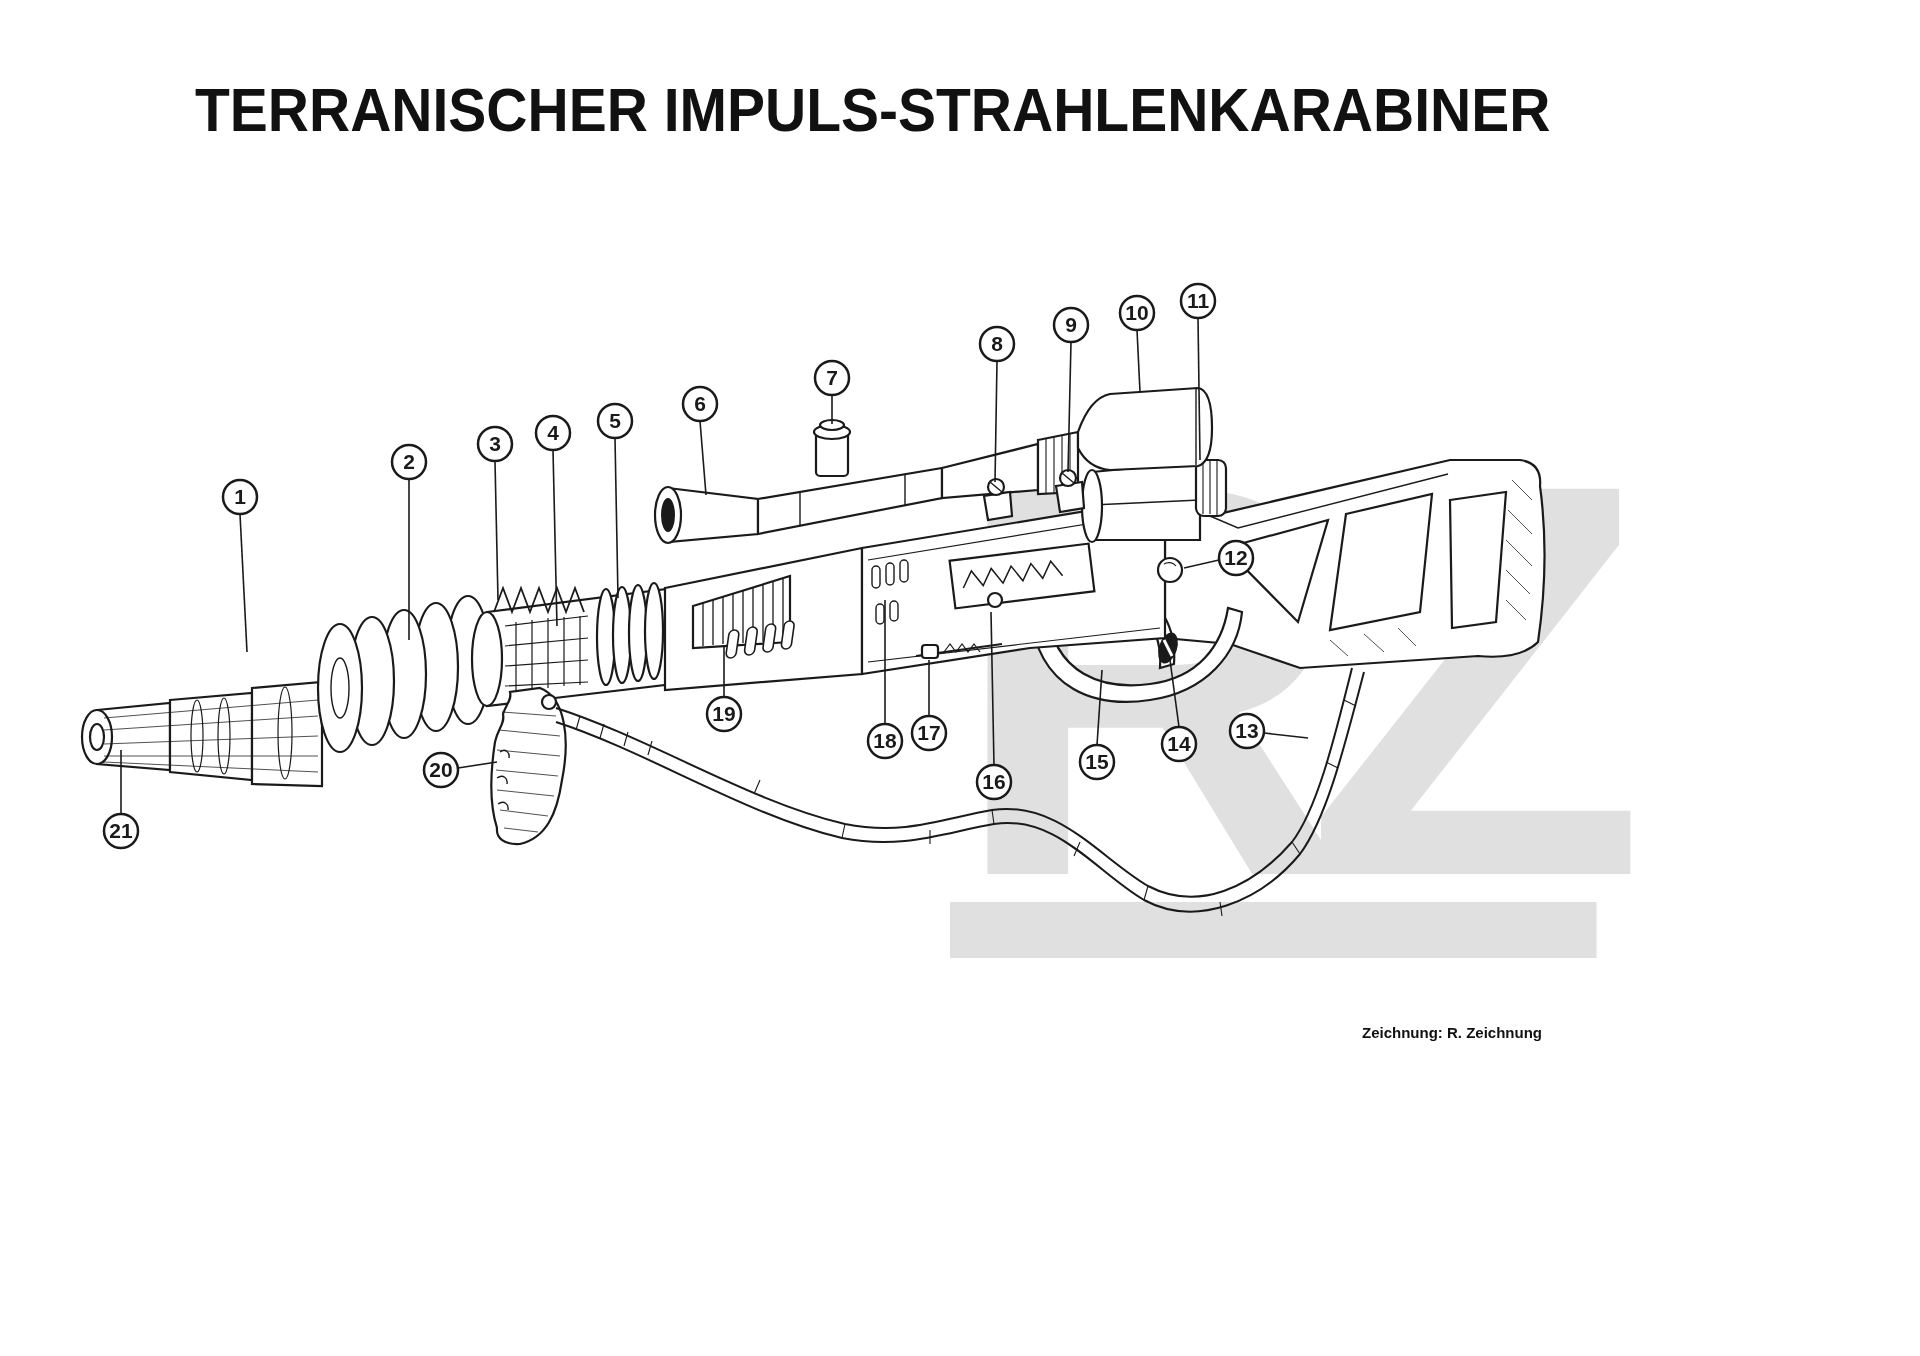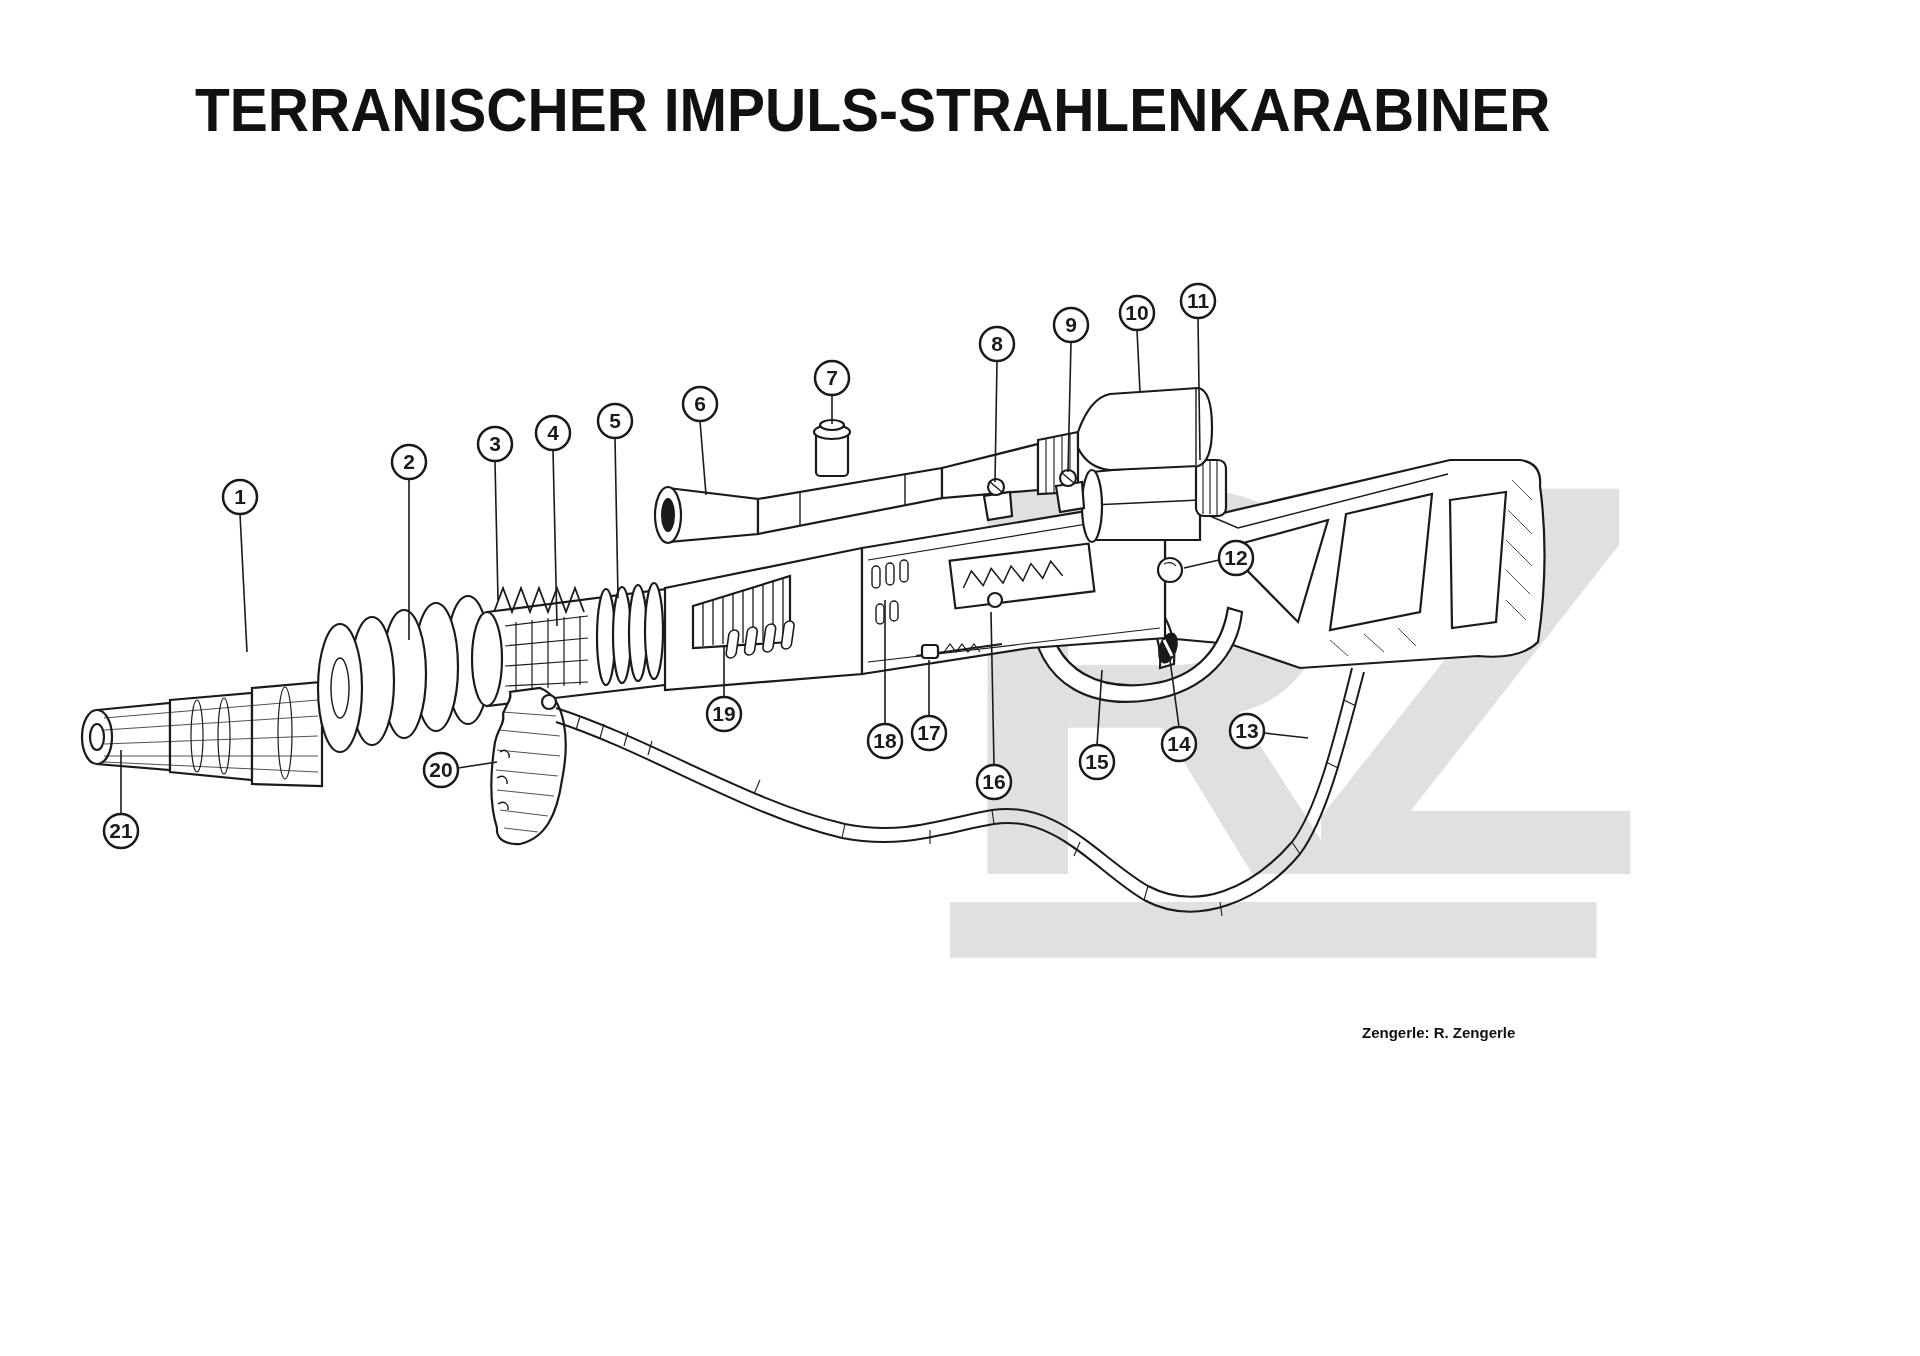--- a/index.html
+++ b/index.html
@@ -24,21 +24,21 @@
   .hatch{stroke:#1a1a1a;stroke-width:0.9;fill:none;opacity:0.85;}
 </style>
 </head>
 <body>
 
 <div id="canvas">
 
   <h1 id="title">TERRANISCHER IMPULS-STRAHLENKARABINER</h1>
 
   <div id="watermark-logo">RZ</div>
-  <div id="credit">Zengerle: R. Zengerle</div>
+  <div id="credit">Zeichnung: R. Zeichnung</div>
 
   <svg id="drawing" width="1920" height="1356" viewBox="0 0 1920 1356">
 
     <g class="ink" stroke-width="2.2">
 
       <g>
         <path class="ink white" d="M1165 498 L1210 516 L1450 460 L1520 460 Q1542 463 1540 486
           Q1550 560 1538 642 Q1520 660 1478 656 L1300 668 L1230 644 L1165 638 Z"></path>
         <path class="ink white" d="M1225 548 L1328 520 L1298 622 Z"></path>
         <path class="ink white" d="M1346 514 L1432 494 L1420 612 L1330 630 Z"></path>

